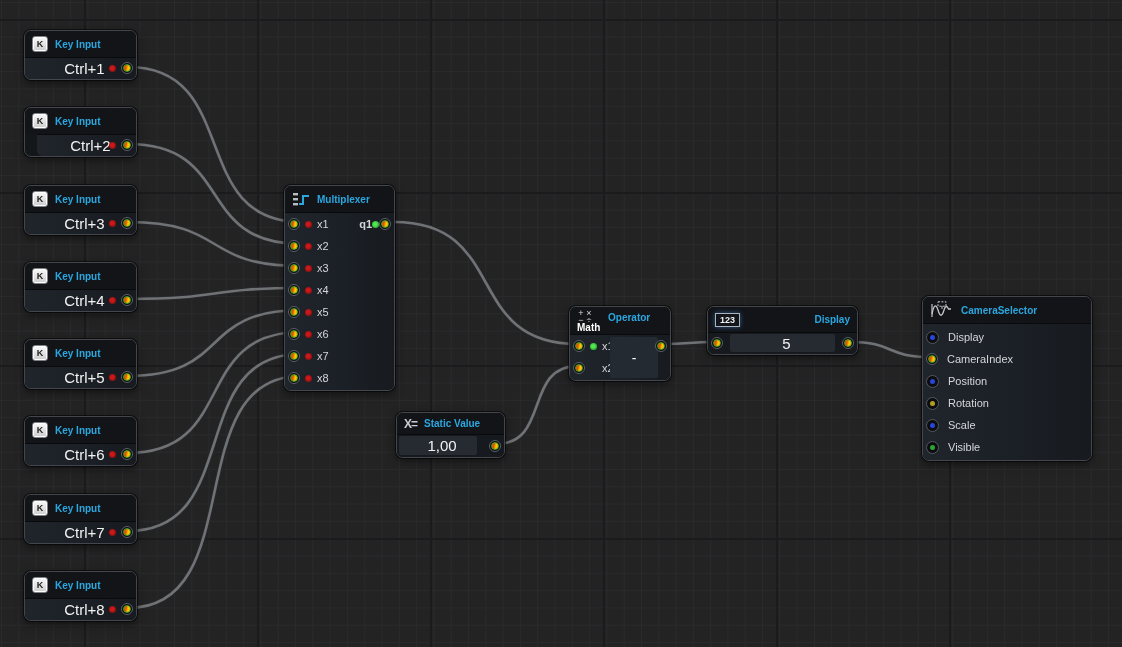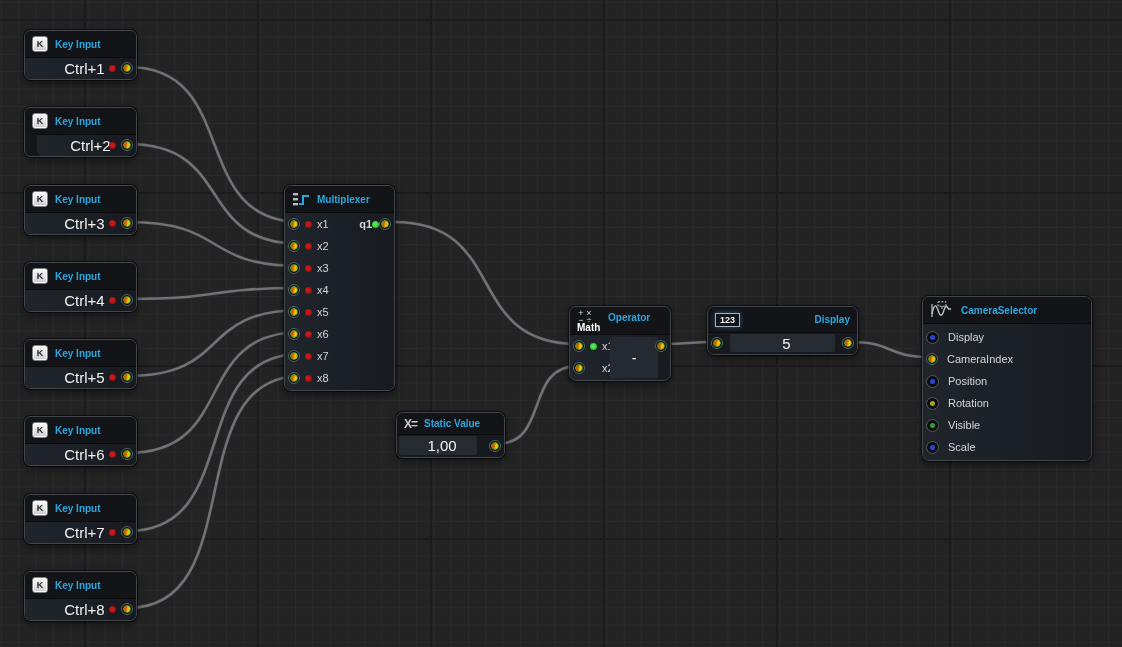--- a/index.html
+++ b/index.html
@@ -360,26 +360,26 @@
             <span class="p-label">Position</span>
           </div>
           <div class="c-row">
             <div class="cport">
               <div class="cpin" style="background: rgb(176, 160, 30);"></div>
             </div>
             <span class="p-label">Rotation</span>
           </div>
           <div class="c-row">
             <div class="cport">
+              <div class="cpin" style="background: rgb(41, 69, 216);"></div>
+            </div>
+            <span class="p-label">Scale</span>
+          </div>
+          <div class="c-row">
+            <div class="cport">
               <div class="cpin" style="background: rgb(47, 163, 47);"></div>
             </div>
             <span class="p-label">Visible</span>
-          </div>
-          <div class="c-row">
-            <div class="cport">
-              <div class="cpin" style="background: rgb(41, 69, 216);"></div>
-            </div>
-            <span class="p-label">Scale</span>
           </div>
         </div>
       </div>
     </div>
 </div>
 
 </body></html>

